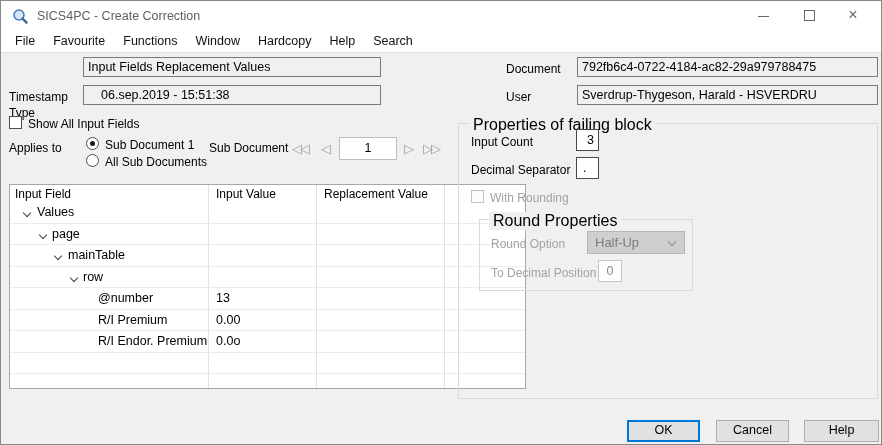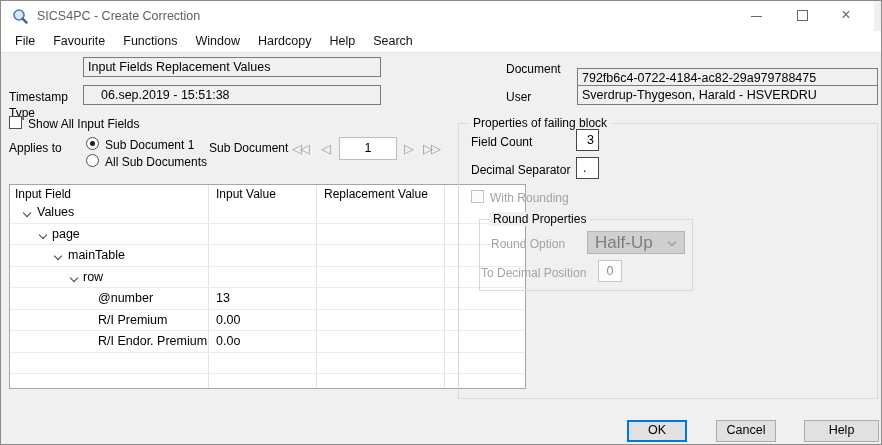--- a/index.html
+++ b/index.html
@@ -3,21 +3,21 @@
 <meta charset="utf-8">
 <style>
   * { box-sizing: border-box; margin: 0; padding: 0; }
   html,body { background:#fff; }
   body { font-family: "Liberation Sans","DejaVu Sans",sans-serif; }
   #window {
     position: relative; width: 882px; height: 445px;
     background:#f0f0f0; border:1px solid #8a8a8a; overflow:hidden;
   }
   
-  #titlebar { position:absolute; top:0; left:0; right:7px; height:30px; background:#fff; }
+  #titlebar { position:absolute; top:0; left:0; right:0; height:30px; background:#fff; }
   #app-icon { position:absolute; left:11px; top:7px; width:17px; height:17px; }
   #title-text { position:absolute; left:36px; top:8px; font-size:12.5px; color:#5f5f5f; white-space:nowrap; }
   .wctl { position:absolute; top:0; width:44px; height:30px; text-align:center; color:#666; cursor:default; }
   #btn-min  { right:96px; }
   #btn-max  { right:50px; }
   #btn-close{ right:6px; font-size:16px; line-height:28px; }
   #btn-min .bar { position:absolute; left:17px; top:15px; width:11px; height:1px; background:#666; }
   #btn-max .box { position:absolute; left:17px; top:9px; width:11px; height:11px; border:1px solid #666; }
   
   #menubar { position:absolute; top:30px; left:0; right:0; height:22px; background:#fff;
@@ -45,33 +45,33 @@
   .trow { position:relative; height:21.5px; border-bottom:1px solid #ececec; font-size:12.5px; line-height:21px; }
   .trow .chev { position:absolute; top:8px; width:6px; height:6px;
                 border-right:1.4px solid #3f3f3f; border-bottom:1.4px solid #3f3f3f; transform:rotate(45deg); }
   .c0{left:14px}.c1{left:30px}.c2{left:45px}.c3{left:61px}
   .tlabel { position:absolute; white-space:nowrap; color:#000; }
   .lv0{left:27px}.lv1{left:42px}.lv2{left:58px}.lv3{left:73px}.lv4{left:88px}
   .tval { position:absolute; left:206px; color:#000; }
   .rep  { left:314px; }
   
   .groupbox { position:absolute; border:1px solid #d9d9d9; }
-  .grouplabel { position:absolute; font-size:12px; color:#000; background:#f0f0f0; padding:0 4px; white-space:nowrap; }
+  .grouplabel { position:absolute; font-size:16px; color:#000; background:#f0f0f0; padding:0 4px; white-space:nowrap; }
   .smallbox { position:absolute; width:23px; height:22px; background:#fff; border:1px solid #474747;
               font-size:12.5px; line-height:20px; color:#000; }
   .smallbox.num { text-align:right; padding-right:4px; }
   .smallbox.dot { text-align:left; padding-left:6px; }
   .smallbox.dis { border-color:#c6c6c6; background:#fdfdfd; color:#8c8c8c; text-align:center; padding:0; }
   #round-dropdown { position:absolute; left:586px; top:230px; width:98px; height:23px;
-                    background:#cfcfcf; border:1px solid #b5b5b5; font-size:17px; line-height:21px;
+                    background:#cfcfcf; border:1px solid #b5b5b5; font-size:13px; line-height:21px;
                     color:#7d7d7d; padding-left:7px; }
   #round-dropdown .dchev { position:absolute; right:9px; top:7px; width:6px; height:6px;
                     border-right:1.4px solid #8e8e8e; border-bottom:1.4px solid #8e8e8e; transform:rotate(45deg); }
   
-  .btn { position:absolute; top:419px; width:60px; height:22px; background:#e1e1e1;
+  .btn { position:absolute; top:419px; width:73px; height:22px; background:#e1e1e1;
          border:1px solid #adadad; font-size:12.5px; text-align:center; line-height:19px; color:#000; }
   #btn-ok { left:626px; border:2px solid #0078d7; line-height:17px; }
   #btn-cancel { left:715px; }
   #btn-help { left:803px; width:75px; }
 </style>
 </head>
 <body>
 
 <div id="window">
 
@@ -100,21 +100,21 @@
     <span class="menu-item">Search</span>
   </div>
 
   <span class="lbl" style="left:8px; top:61px;margin-top:44px;">Type</span>
   <div class="field" style="left:82px; top:56px; width:298px;">Input Fields Replacement Values</div>
 
   <span class="lbl" style="left:8px; top:89px;">Timestamp</span>
   <div class="field" style="left:82px; top:84px; width:298px;padding-left:17px;">06.sep.2019 - 15:51:38</div>
 
   <span class="lbl" style="left:505px; top:61px;">Document</span>
-  <div class="field" style="left:576px; top:56px; width:301px;margin-top:11px;">792fb6c4-0722-4184-ac82-29a979788475</div>
+  <div class="field" style="left:576px; top:56px; width:301px;">792fb6c4-0722-4184-ac82-29a979788475</div>
 
   <span class="lbl" style="left:505px; top:89px;">User</span>
   <div class="field" style="left:576px; top:84px; width:301px;">Sverdrup-Thygeson, Harald - HSVERDRU</div>
 
   <span class="cb" style="left:8px; top:115px;"></span>
   <span class="lbl" style="left:27px; top:116px;">Show All Input Fields</span>
 
   <span class="lbl" style="left:8px; top:140px;">Applies to</span>
   <span class="radio sel" style="left:85px; top:136px;"></span>
   <span class="lbl" style="left:104px; top:137px;">Sub Document 1</span>
@@ -178,38 +178,38 @@
       <span class="tval">0.0o</span>
       <span class="tval rep"></span>
     </div>
     <div class="trow"></div>
     <div class="trow" style="border-bottom:none;"></div>
   </div>
 
   <div class="groupbox" style="left:457px; top:122px; width:420px; height:276px;"></div>
   <span class="grouplabel" style="left:468px; top:115px;">Properties of failing block</span>
 
-  <span class="lbl" style="left:470px; top:134px;">Field Count</span>
+  <span class="lbl" style="left:470px; top:134px;">Input Count</span>
   <div class="smallbox num" style="left:575px; top:128px;">3</div>
 
   <span class="lbl" style="left:470px; top:162px;">Decimal Separator</span>
   <div class="smallbox dot" style="left:575px; top:156px;">.</div>
 
   <span class="cb dis" style="left:470px; top:189px;"></span>
   <span class="lbl dis" style="left:489px; top:190px;">With Rounding</span>
 
   <div class="groupbox" style="left:478px; top:218px; width:214px; height:72px;"></div>
   <span class="grouplabel" style="left:488px; top:211px;">Round Properties</span>
 
   <span class="lbl dis" style="left:490px; top:236px;">Round Option</span>
   <div id="round-dropdown">
     <span>Half-Up</span>
     <span class="dchev"></span>
   </div>
 
-  <span class="lbl dis" style="left:480px; top:265px;">To Decimal Position</span>
+  <span class="lbl dis" style="left:490px; top:265px;">To Decimal Position</span>
   <div class="smallbox dis" style="left:597px; top:259px; width:24px;">0</div>
 
   <div class="btn" id="btn-ok">OK</div>
   <div class="btn" id="btn-cancel">Cancel</div>
   <div class="btn" id="btn-help">Help</div>
 
 </div>
 
 </body></html>

